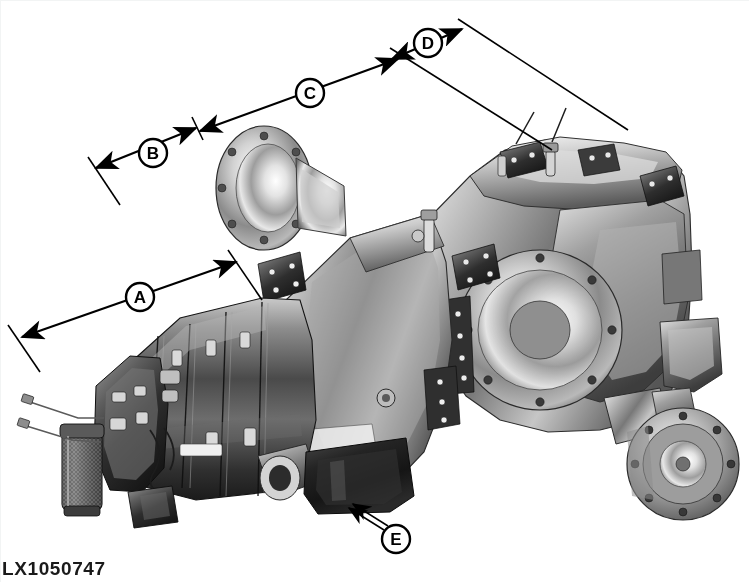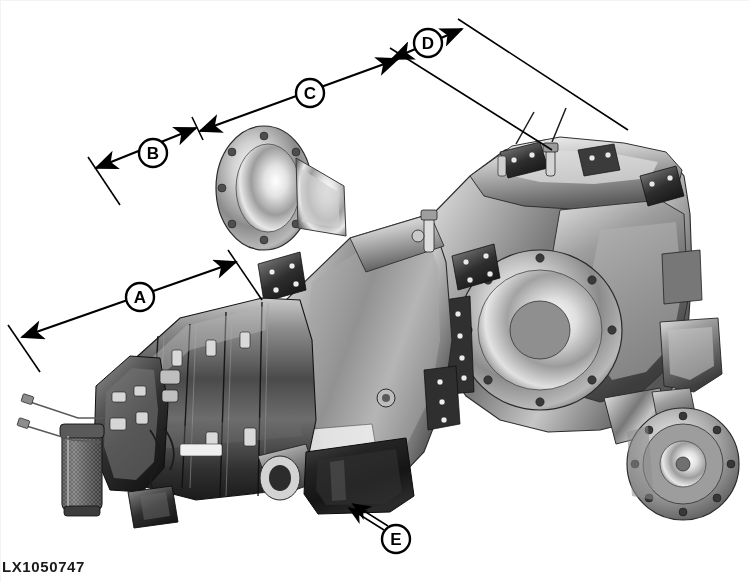--- a/index.html
+++ b/index.html
@@ -29,21 +29,21 @@
     position: absolute;
     left: 0; top: 0;
     width: 750px;
     height: 583px;
   }
   #caption {
     position: absolute;
     left: 2px;
     top: 558px;
     font-family: "Liberation Sans", sans-serif;
-    font-size: 15px;
+    font-size: 19px;
     font-weight: bold;
     letter-spacing: 0.6px;
     color: #1a1a1a;
     white-space: nowrap;
   }
   .cal-text {
     font-family: "Liberation Sans", sans-serif;
     font-size: 17px;
     font-weight: bold;
     fill: #000000;

